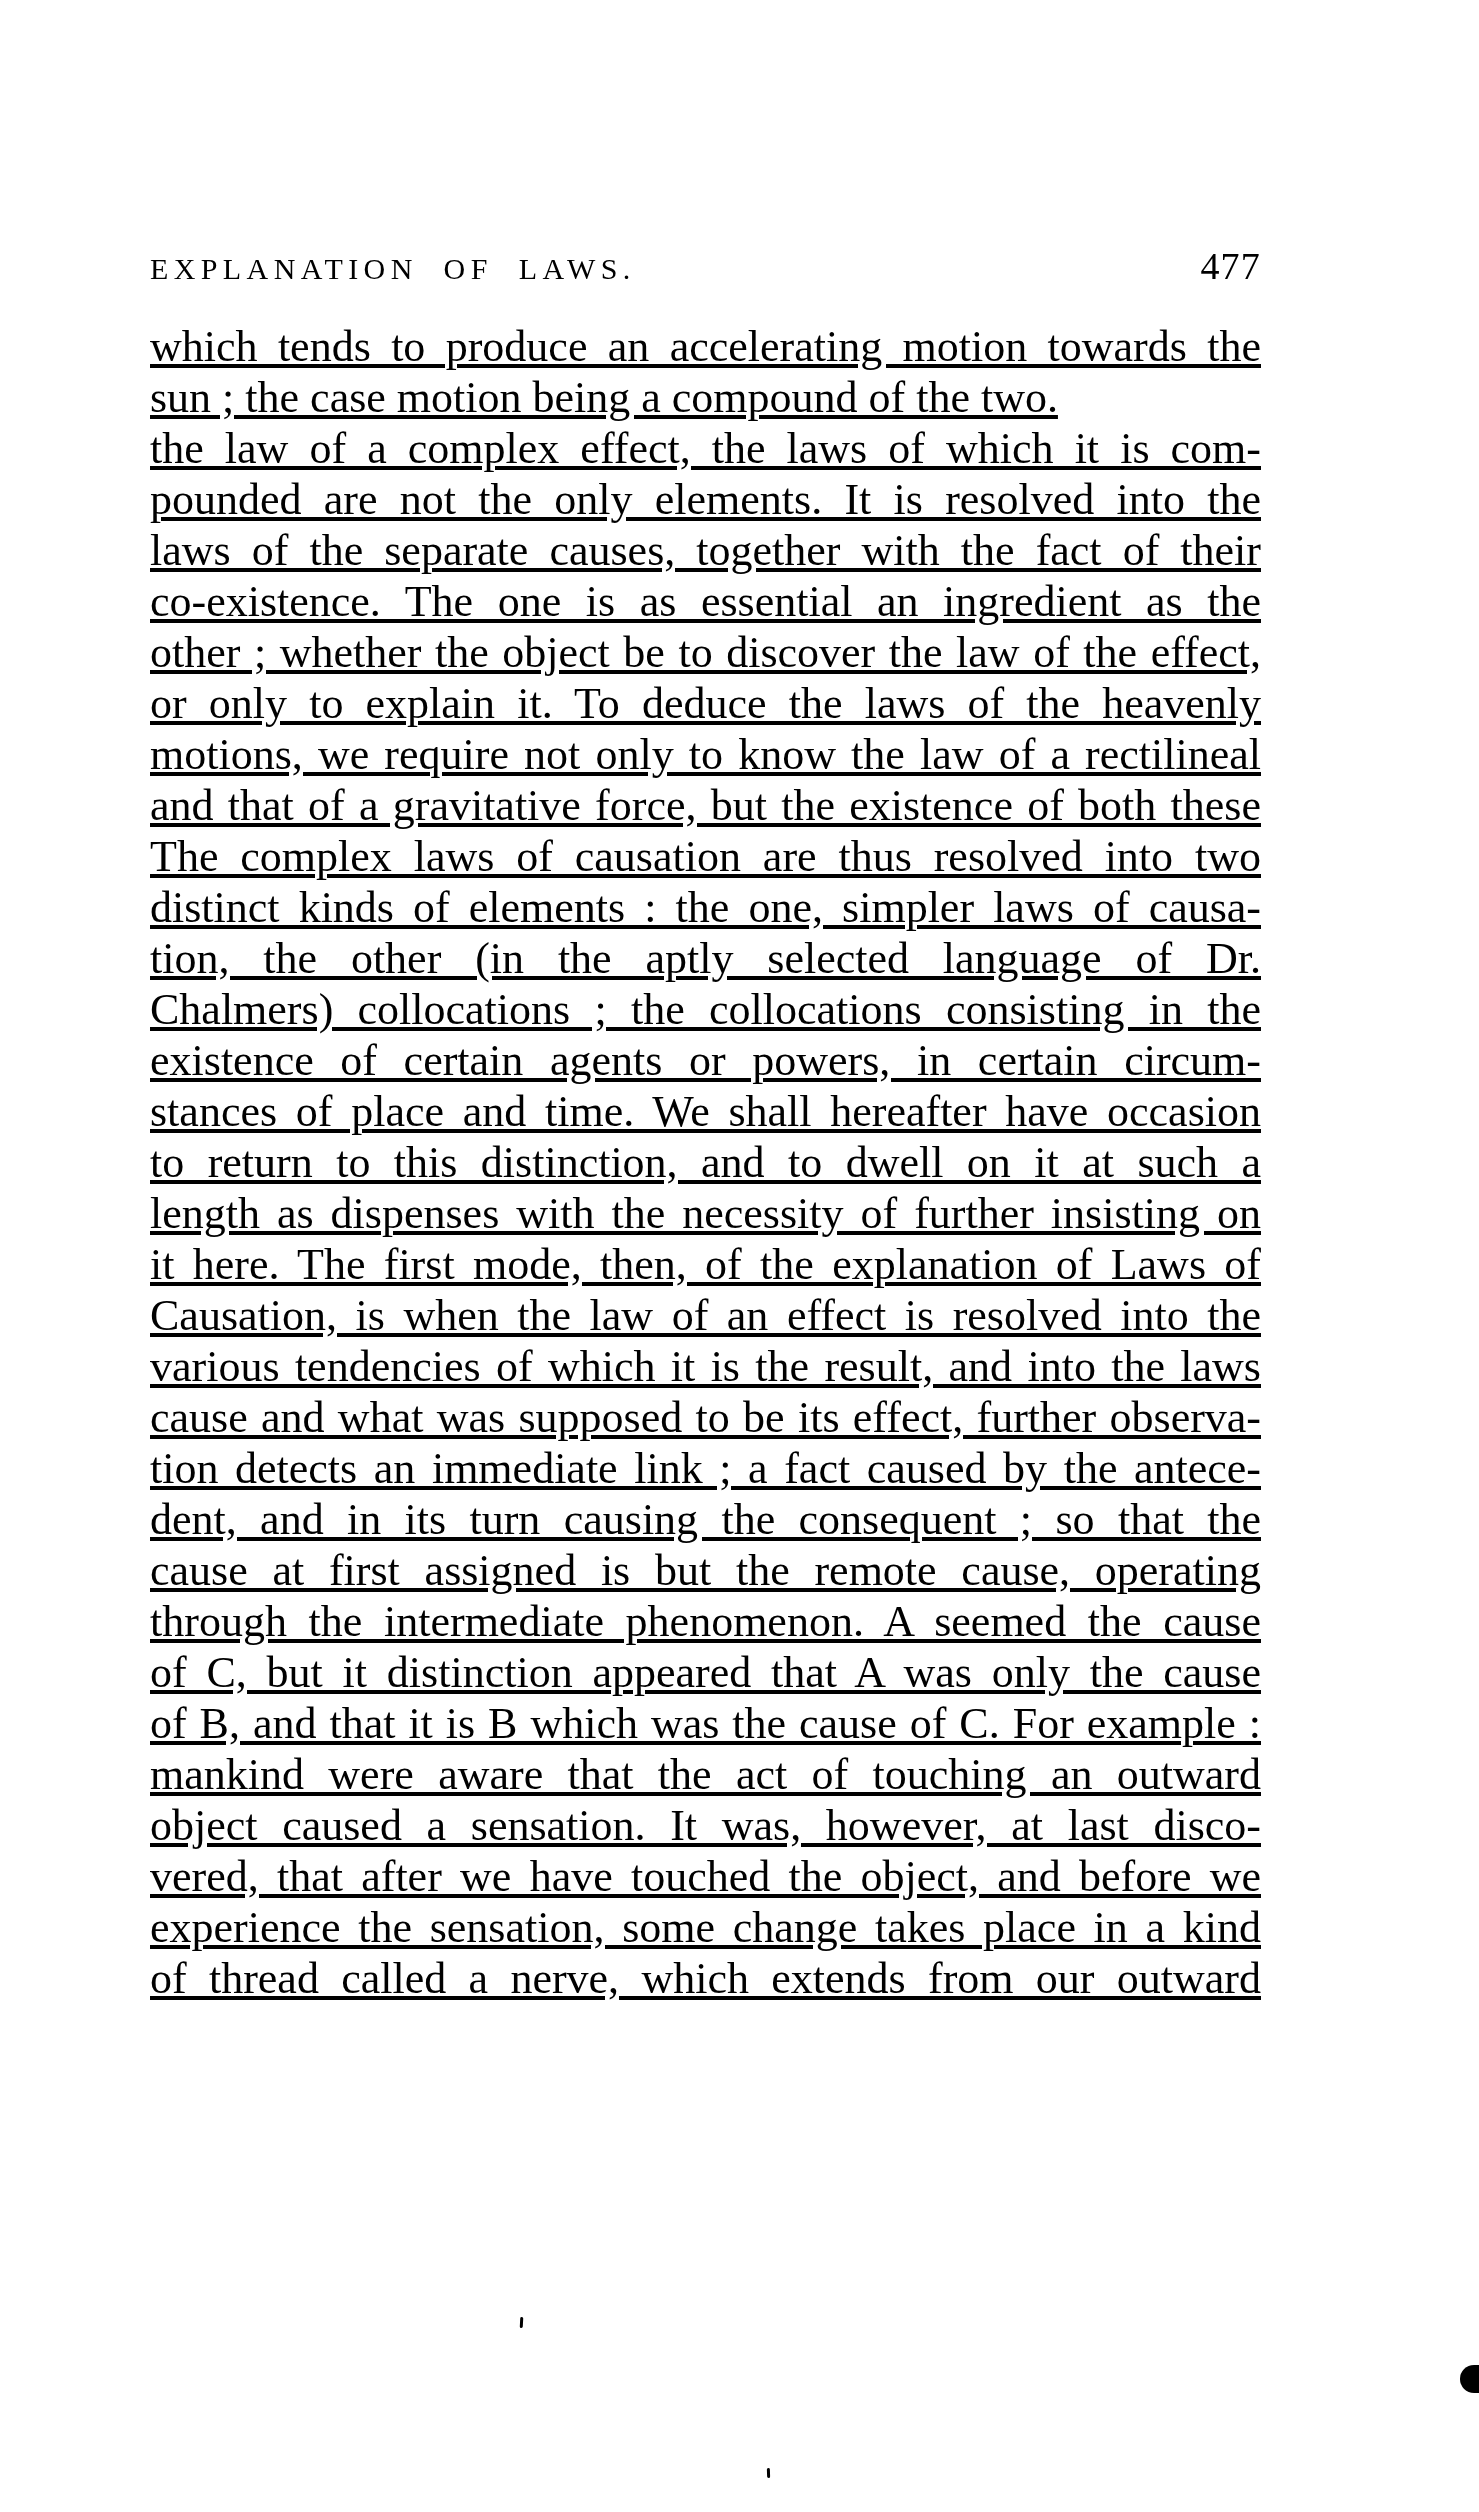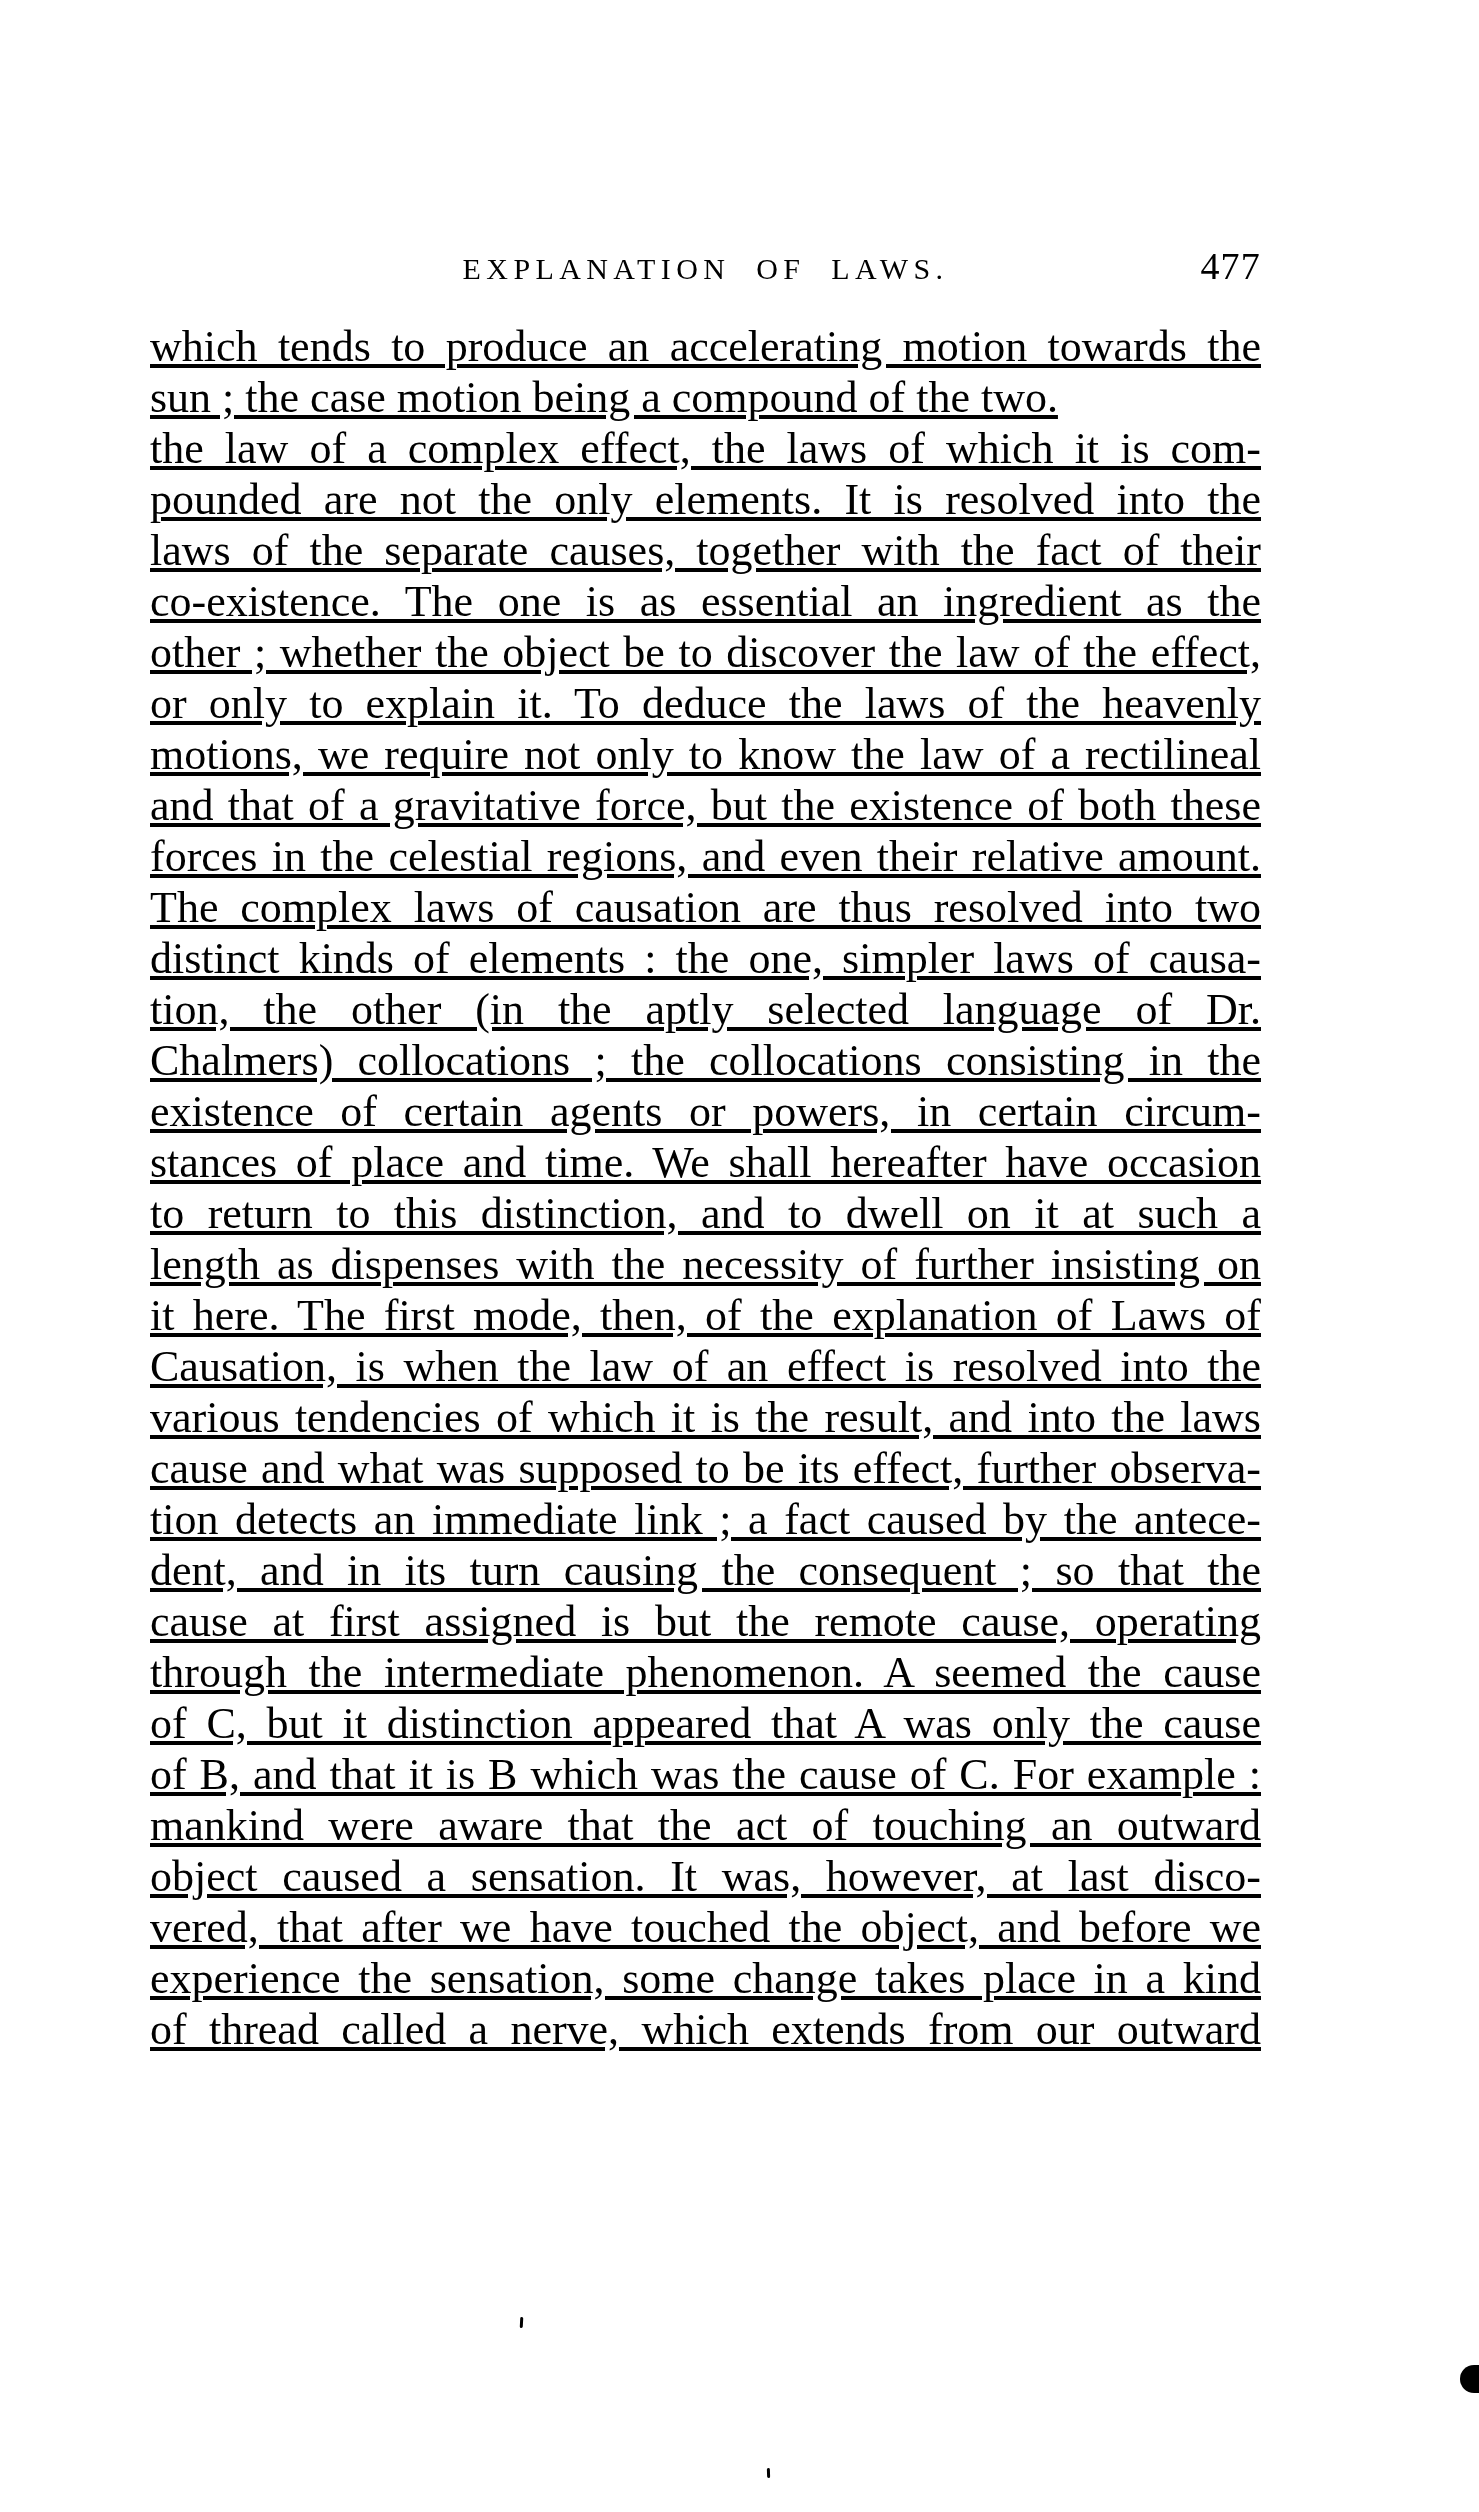--- a/index.html
+++ b/index.html
@@ -19,21 +19,20 @@
   
   .running-head {
     position: absolute;
     left: 150px;
     top: 252px;
     width: 1111px;
     height: 36px;
   }
   .head-title {
     display: block;
-    text-align: center;
     font-size: 30px;
     line-height: 33px;
     letter-spacing: 5.4px;
     word-spacing: 13px;
     white-space: nowrap;
   }
   .page-num {
     position: absolute;
     right: 0;
     top: -4.8px;
@@ -98,21 +97,20 @@
       <div class="line">which tends to produce an accelerating motion towards the</div>
       <div class="line para-end">sun ; the case motion being a compound of the two.</div>
       <div class="line">the law of a complex effect, the laws of which it is com-</div>
       <div class="line">pounded are not the only elements.  It is resolved into the</div>
       <div class="line">laws of the separate causes, together with the fact of their</div>
       <div class="line">co-existence.  The one is as essential an ingredient as the</div>
       <div class="line">other ; whether the object be to discover the law of the effect,</div>
       <div class="line">or only to explain it.  To deduce the laws of the heavenly</div>
       <div class="line">motions, we require not only to know the law of a rectilineal</div>
       <div class="line">and that of a gravitative force, but the existence of both these</div>
-      <div class="line">forces in the celestial regions, and even their relative amount.</div>
       <div class="line">The complex laws of causation are thus resolved into two</div>
       <div class="line">distinct kinds of elements : the one, simpler laws of causa-</div>
       <div class="line">tion, the other (in the aptly selected language of Dr.</div>
       <div class="line">Chalmers) collocations ; the collocations consisting in the</div>
       <div class="line">existence of certain agents or powers, in certain circum-</div>
       <div class="line">stances of place and time.  We shall hereafter have occasion</div>
       <div class="line">to return to this distinction, and to dwell on it at such a</div>
       <div class="line">length as dispenses with the necessity of further insisting on</div>
       <div class="line">it here.  The first mode, then, of the explanation of Laws of</div>
       <div class="line">Causation, is when the law of an effect is resolved into the</div>

